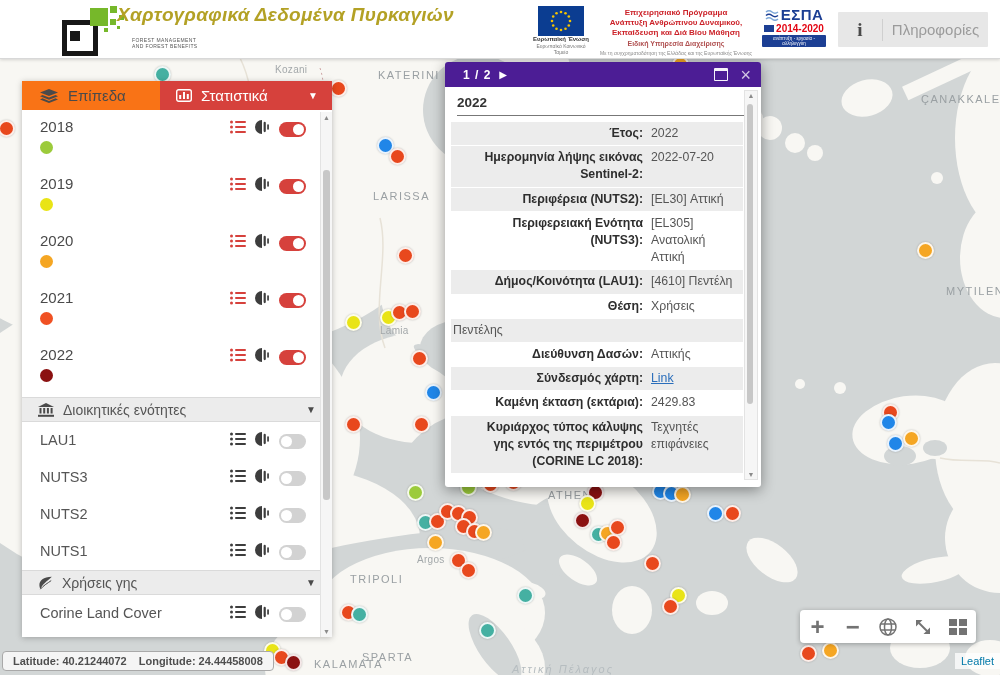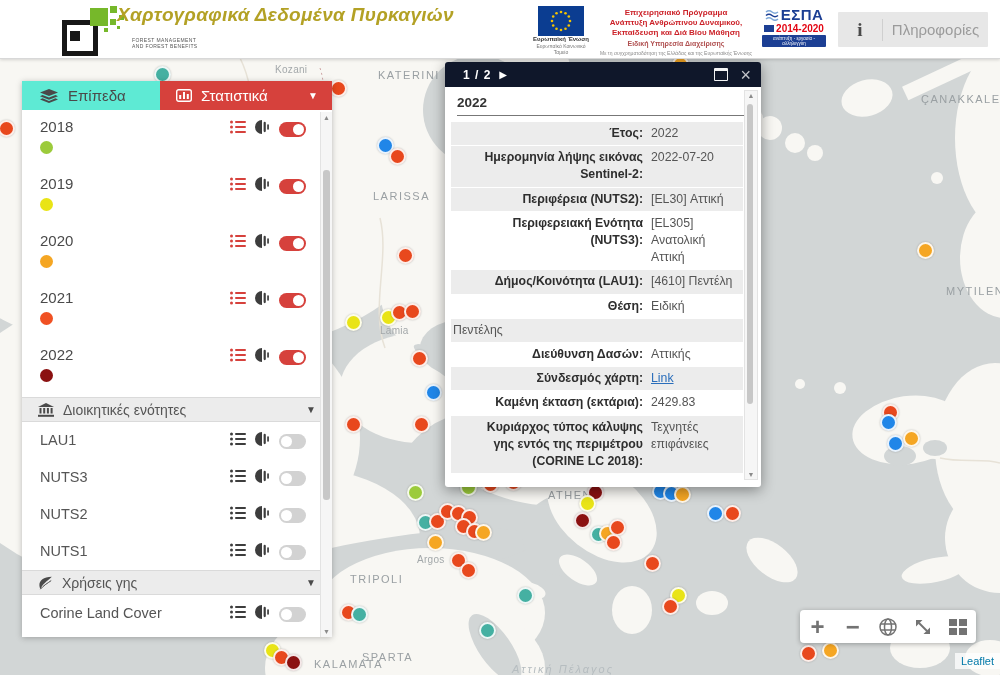--- a/index.html
+++ b/index.html
@@ -48,21 +48,21 @@
   .maplabel{position:absolute;color:#9aa0a3;font-size:11px;letter-spacing:1.5px;white-space:nowrap;z-index:2;}
   .maplabel.sm{font-size:10px;letter-spacing:.3px;color:#a3a8aa;}
   .maplabel.sea{font-style:italic;color:#b6bdc0;letter-spacing:2px;}
   .marker{position:absolute;width:13px;height:13px;border-radius:50%;
           border:2px solid rgba(255,255,255,.9);box-shadow:0 0 2px rgba(0,0,0,.25);z-index:3;}
 
   
   #sidebar{position:absolute;left:22px;top:81px;width:310px;height:556px;background:#fff;z-index:10;
            box-shadow:0 1px 6px rgba(0,0,0,.25);}
   #tabbar{position:absolute;left:0;top:0;width:100%;height:29px;}
-  #tab-layers{position:absolute;left:0;top:0;width:138px;height:29px;background:#5eead4;display:flex;
+  #tab-layers{position:absolute;left:0;top:0;width:138px;height:29px;background:#f97316;display:flex;
               align-items:center;gap:10px;padding-left:18px;box-sizing:border-box;cursor:pointer;}
   #tab-layers .lbl{font-size:15px;color:#4a4a4a;}
   #tab-stats{position:absolute;left:138px;top:0;width:172px;height:29px;background:#d6413c;display:flex;
              align-items:center;gap:9px;padding-left:16px;box-sizing:border-box;cursor:pointer;}
   #tab-stats .lbl{font-size:15px;color:#fff;}
   #tab-stats .caret{margin-left:auto;margin-right:14px;color:#fff;font-size:10px;}
   #years{position:absolute;left:0;top:31px;width:100%;}
   .yrow{position:relative;height:57px;}
   .yrow .lbl{position:absolute;left:18px;top:6px;font-size:15px;color:#4a4a4a;}
   .dot{position:absolute;left:18px;top:29px;width:13px;height:13px;border-radius:50%;}
@@ -85,21 +85,21 @@
   #sb-scroll .thumb{position:absolute;left:2px;top:58px;width:7px;height:330px;background:#c7c7c7;border-radius:3px;cursor:pointer;}
 
   
   #coords{position:absolute;left:2px;top:651px;height:16px;padding:1px 10px;background:#f5f5f5;
           border:1px solid #a9a9a9;border-radius:4px;z-index:12;display:flex;align-items:center;gap:12px;
           font-size:11px;font-weight:bold;color:#4f4f4f;}
 
   
   #popup{position:absolute;left:445px;top:62px;width:316px;height:425px;background:#fff;z-index:20;
          border-radius:3px;box-shadow:0 3px 14px rgba(0,0,0,.4);}
-  #popup-hdr{height:25px;background:#0f172a;border-radius:3px 3px 0 0;display:flex;align-items:center;
+  #popup-hdr{height:25px;background:#4c1d95;border-radius:3px 3px 0 0;display:flex;align-items:center;
              padding:0 10px 0 18px;}
   #popup-hdr .pager{color:#fff;font-size:12px;font-weight:bold;letter-spacing:1px;}
   #popup-hdr .play{color:#fff;font-size:10px;margin-left:8px;cursor:pointer;}
   #popup-hdr .max{margin-left:auto;width:12px;height:9px;border:1.5px solid rgba(255,255,255,.95);
                   border-top-width:3px;border-radius:1px;cursor:pointer;}
   #popup-hdr .x{margin-left:12px;color:rgba(255,255,255,.75);font-size:18px;line-height:18px;cursor:pointer;}
   #popup-body{position:relative;height:397px;overflow:hidden;}
   #popup-title{padding:8px 12px 0;font-size:13.5px;font-weight:bold;color:#333;}
   #popup-hr{margin:5px 12px 6px 12px;border-bottom:1px solid #777;}
   #rows{margin:0 18px 0 6px;}
@@ -645,20 +645,24 @@
    </span>
         </div>
       </div>
     <div id="sb-scroll">
       <div class="arr up">▲</div>
       <div class="thumb"></div>
       <div class="arr dn">▼</div>
     </div>
   </div>
 
+  <div id="coords">
+    <span>Latitude: 40.21244072</span>
+    <span>Longitude: 24.44458008</span>
+  </div>
 
   <div id="popup">
     <div id="popup-hdr">
       <span class="pager">1 / 2</span>
       <span class="play">▶</span>
       <span class="max"></span>
       <span class="x">×</span>
     </div>
     <div id="popup-body">
       <div id="popup-title">2022</div>
@@ -679,21 +683,21 @@
           <div class="prow">
             <div class="pl">Περιφερειακή Ενότητα (NUTS3):</div>
                    <div class="pv">[EL305] Ανατολική Αττική</div>
           </div>
           <div class="prow shade">
             <div class="pl">Δήμος/Κοινότητα (LAU1):</div>
                    <div class="pv">[4610] Πεντέλη</div>
           </div>
           <div class="prow">
             <div class="pl">Θέση:</div>
-                   <div class="pv">Ειδική</div>
+                   <div class="pv">Χρήσεις</div>
           </div>
           <div class="prow shade">
                    <div class="pv">Πεντέλης</div>
           </div>
           <div class="prow">
             <div class="pl">Διεύθυνση Δασών:</div>
                    <div class="pv">Αττικής</div>
           </div>
           <div class="prow shade">
             <div class="pl">Σύνδεσμός χάρτη:</div>

